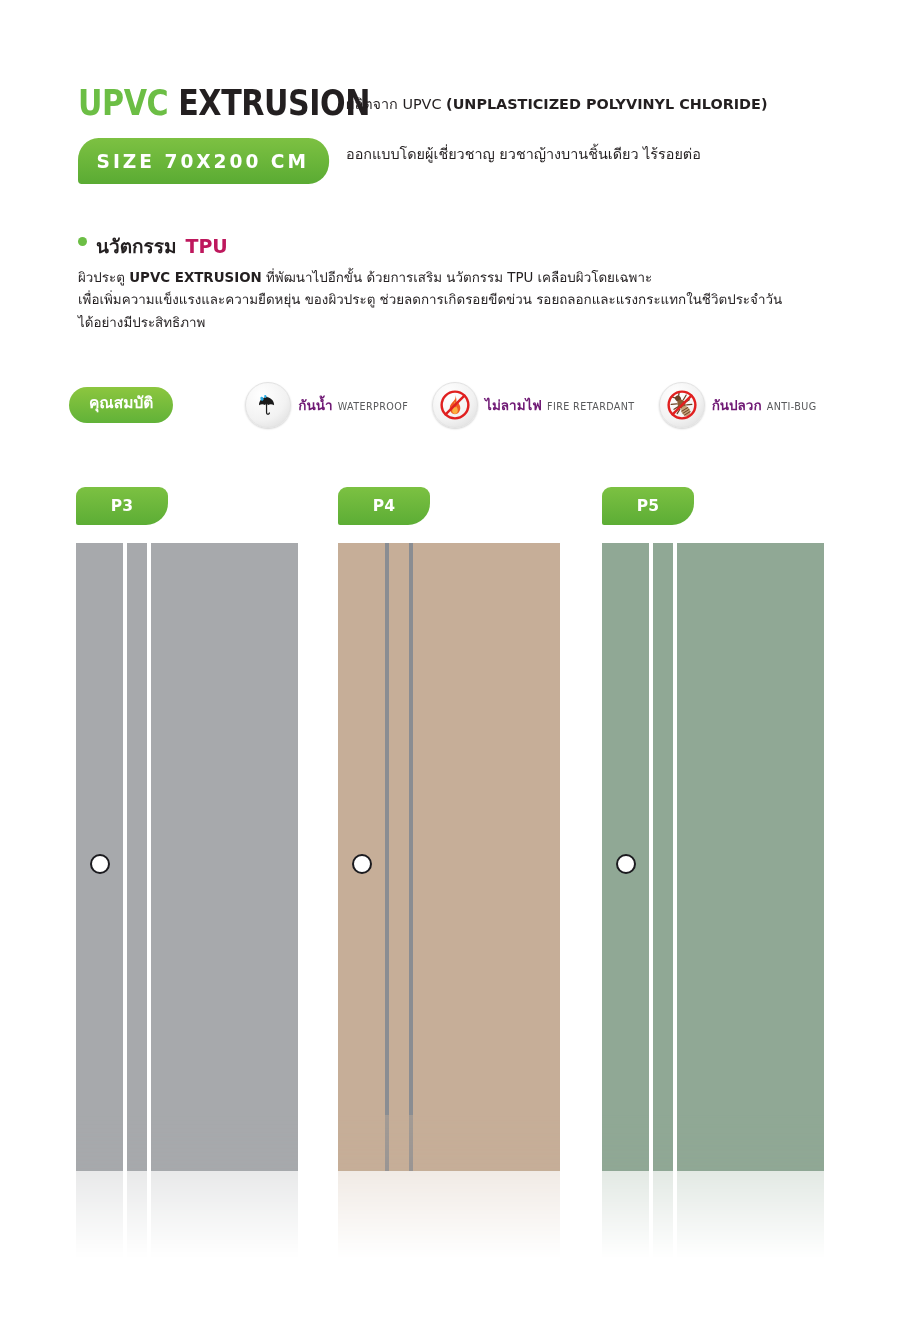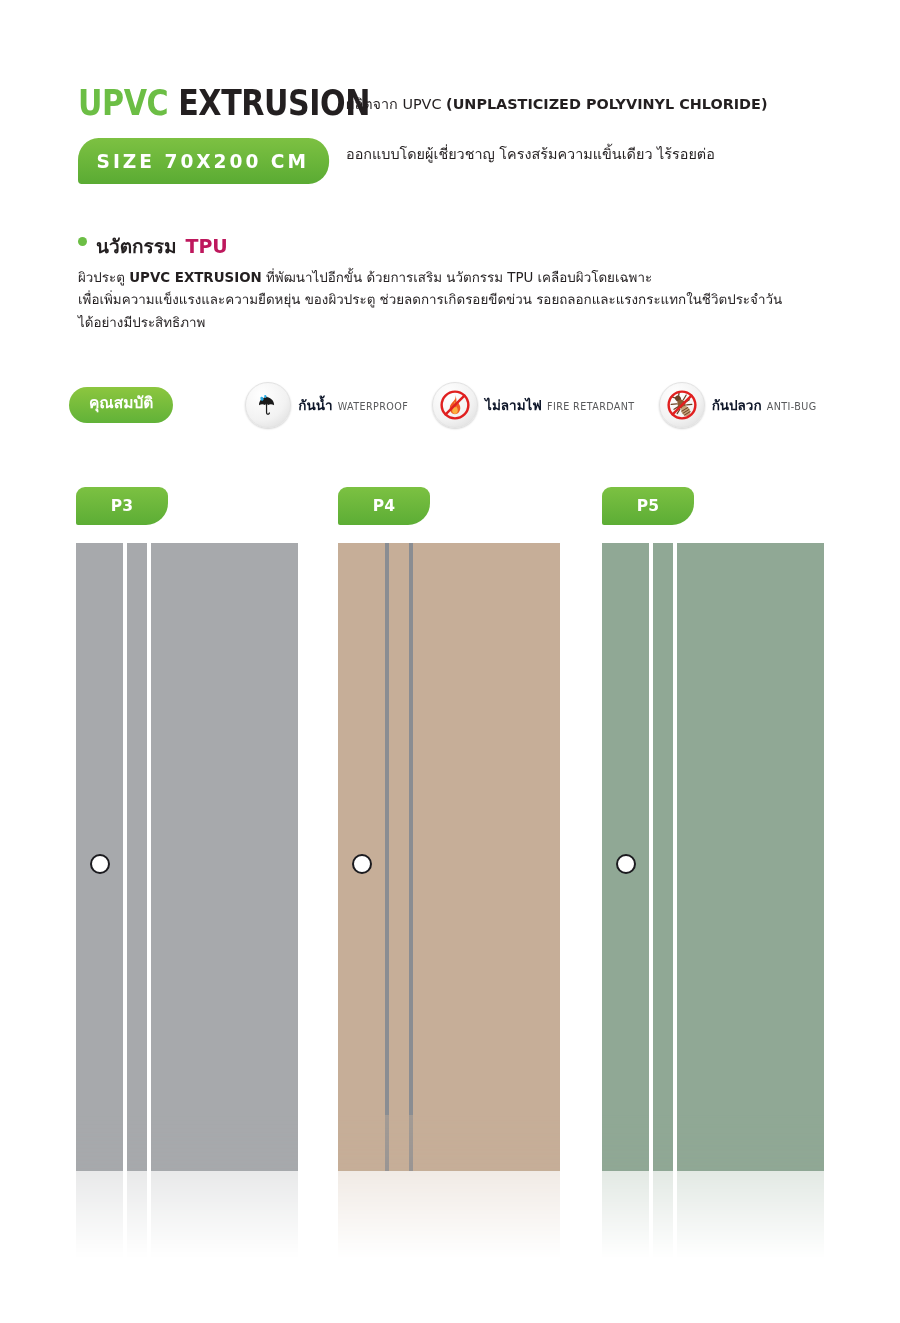--- a/index.html
+++ b/index.html
@@ -134,21 +134,21 @@
     box-shadow: 0 1px 2px rgba(0,0,0,.18);
     display: flex;
     align-items: center;
     justify-content: center;
     flex: 0 0 auto;
   }
   .feat-text .th {
     font-size: 13.5px;
     font-weight: 700;
     line-height: 1.15;
-    color: #0f172a;
+    color: #701a75;
     white-space: nowrap;
   }
   .feat-text .en {
     font-size: 9.6px;
     letter-spacing: .4px;
     color: #58595b;
     line-height: 1.5;
     white-space: nowrap;
   }
 
@@ -220,21 +220,21 @@
   <div class="title-block">
     <div class="main-title">
       <span class="t-green">UPVC</span><span class="t-dark">&nbsp;</span><span class="t-dark">EXTRUSION</span>
     </div>
     <div class="size-badge">SIZE 70X200 CM</div>
   </div>
 
   <div class="intro">
     <span>ผลิตจาก UPVC </span><b>(UNPLASTICIZED POLYVINYL CHLORIDE)</b><br>
     <br>
-    <span>ออกแบบโดยผู้เชี่ยวชาญ โครงสร้มความแขิ้นเดียว ไร้รอยต่อ</span>
+    <span>ออกแบบโดยผู้เชี่ยวชาญ ยวชาญ้างบานชิ้นเดียว ไร้รอยต่อ</span>
   </div>
 
 </div>
 
 <div class="innov">
   <div class="innov-head">
     <span class="bullet-dot"></span>
     <span>นวัตกรรม</span>
     <span class="hl">TPU</span>
   </div>

